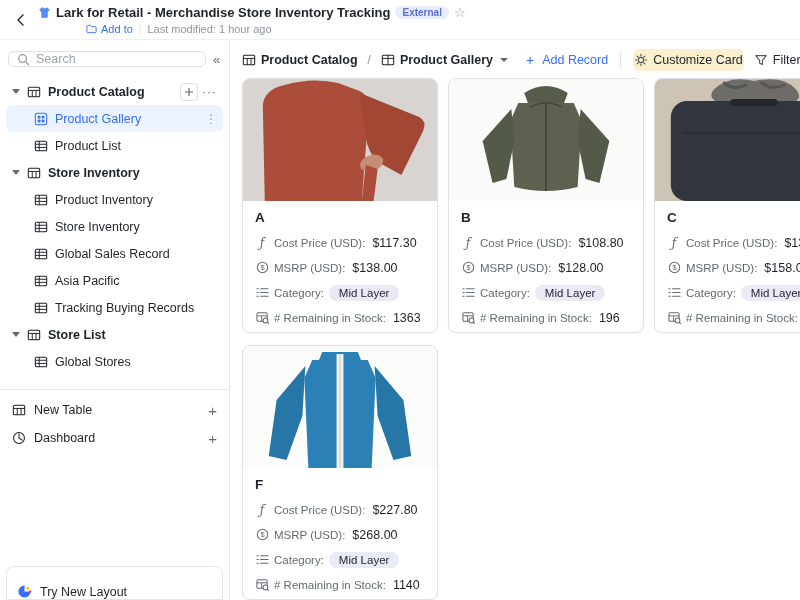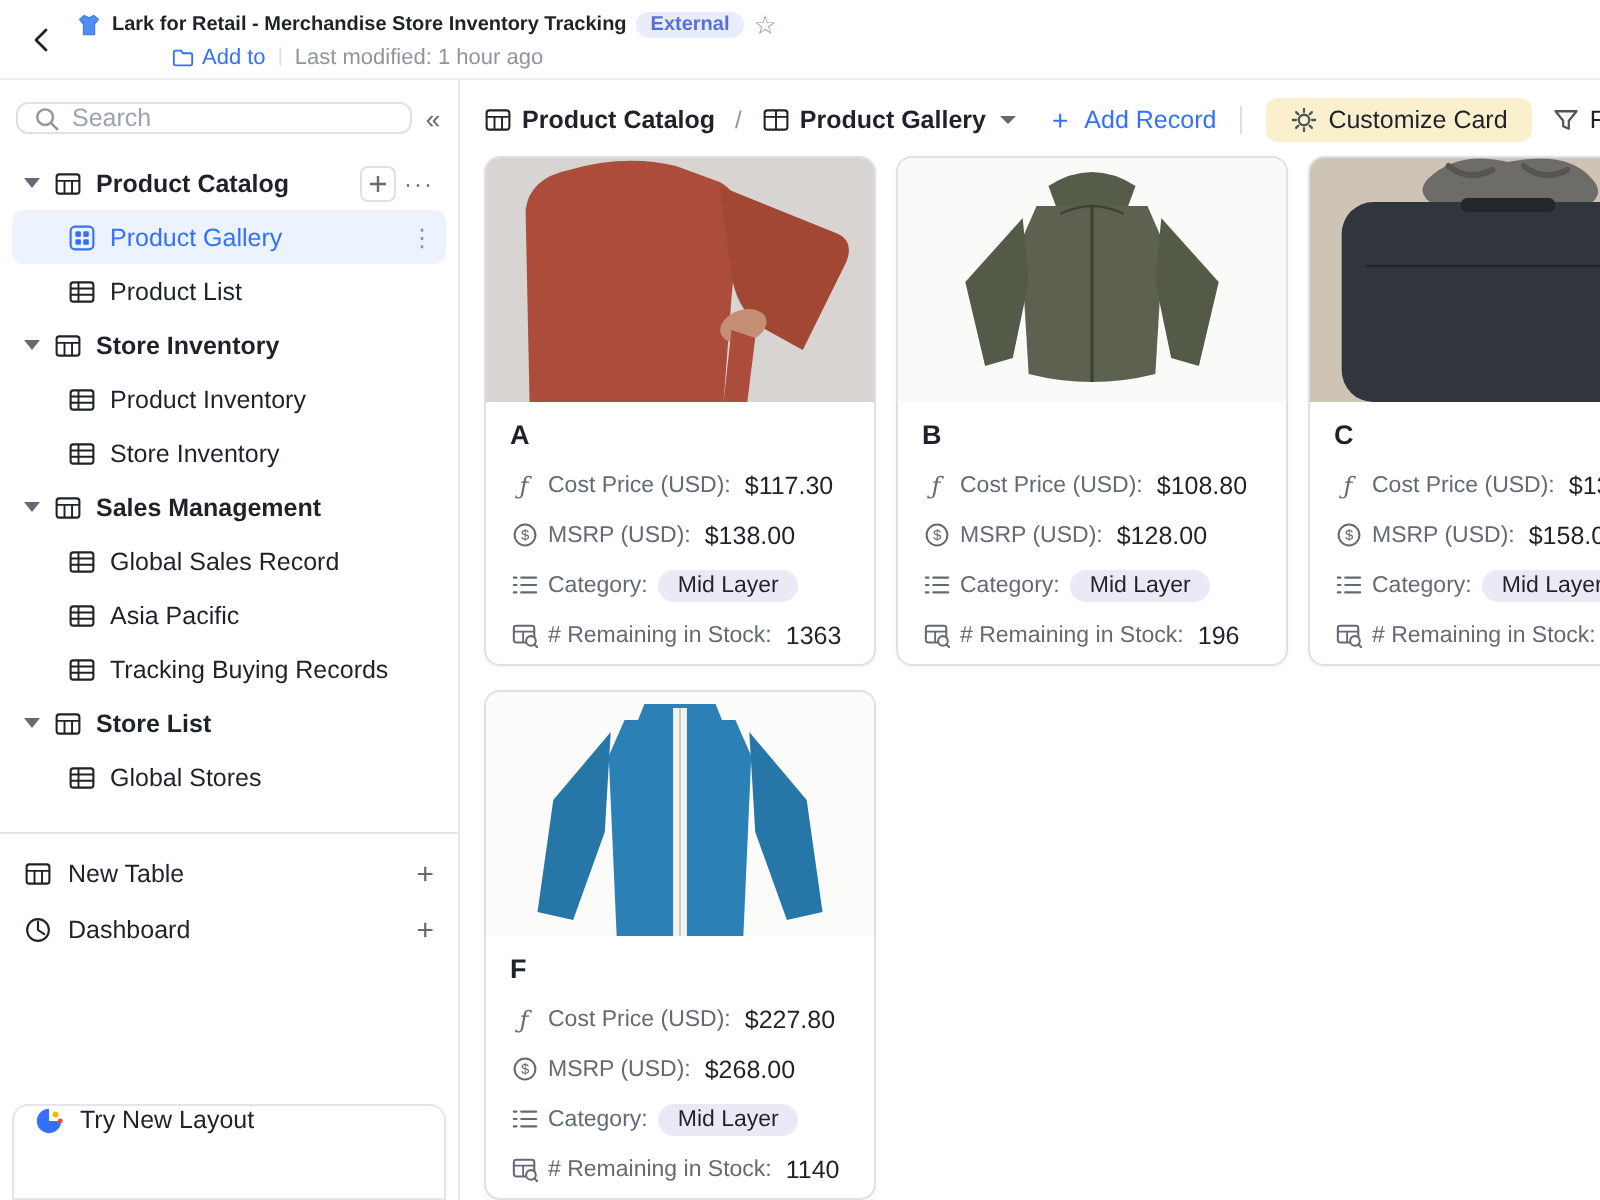--- a/index.html
+++ b/index.html
@@ -6,21 +6,21 @@
   html,body { width:800px; height:600px; overflow:hidden; background:#fff;
     font-family:"Liberation Sans", sans-serif; color:#1f2329; }
 
   
   .header { height:40px; display:flex; align-items:center; padding:0 12px 0 10px;
     border-bottom:1px solid #eff0f2; background:#fff; }
   .back-btn { width:22px; height:22px; display:flex; align-items:center; justify-content:center;
     cursor:pointer; margin-right:6px; color:#1f2329; }
   .header-main { display:flex; flex-direction:column; justify-content:center; }
   .title-row { display:flex; align-items:center; gap:5px; height:18px; }
-  .doc-title { font-size:10px; font-weight:700; color:#1f2329; }
+  .doc-title { font-size:13px; font-weight:700; color:#1f2329; }
   .badge { background:#e9edfb; color:#5a6fd6; font-size:10px; font-weight:600;
     padding:1px 7px; border-radius:8px; }
   .star { color:#8f959e; font-size:13px; line-height:1; }
   .meta-row { display:flex; align-items:center; gap:6px; height:15px; font-size:11px;margin-left:48px; }
   .add-to { color:#3370ff; display:flex; align-items:center; gap:4px; cursor:pointer; }
   .meta-sep { color:#dee0e3; font-size:10px; }
   .modified { color:#8f959e; }
 
   
   .body-row { display:flex; height:560px; }
@@ -49,37 +49,37 @@
   .row-actions { margin-left:auto; display:flex; align-items:center; gap:4px; }
   .plus-box { width:18px; height:18px; border:1px solid #dee0e3; border-radius:4px;
     display:flex; align-items:center; justify-content:center; color:#646a73; }
   .dots-h { color:#646a73; letter-spacing:1px; font-size:12px; }
   .dots-v { margin-left:auto; color:#8f959e; font-size:12px; line-height:1; }
   .side-divider { border-top:1px solid #e5e6eb; margin:14px 0 6px; }
   .foot-row { display:flex; align-items:center; height:28px; padding:0 12px; gap:8px;
     font-size:12.5px; cursor:pointer; }
   .foot-plus { margin-left:auto; color:#646a73; font-size:15px; }
   .side-spacer { flex:1; }
-  .try-pill { margin:0 6px 0; height:48px; border:1px solid #e5e6eb; border-radius:8px 8px 0 0;
-    display:flex; align-items:flex-start; gap:8px; padding:0 10px; font-size:12.5px; cursor:pointer;
+  .try-pill { margin:0 6px 0; height:34px; border:1px solid #e5e6eb; border-radius:8px 8px 0 0;
+    display:flex; align-items:flex-end; gap:8px; padding:0 10px; font-size:12.5px; cursor:pointer;
     background:#fff; }
 
   
   .toolbar { height:28px; display:flex; align-items:center; padding:0 0 0 12px; gap:10px;
     white-space:nowrap; overflow:hidden; flex:none; margin-top:6px; }
   .tb-item { display:flex; align-items:center; gap:5px; font-size:12.5px; color:#1f2329;
     cursor:pointer; flex:none; }
   .tb-crumb { font-weight:600; }
   .crumb-sep { color:#8f959e; font-size:12px; }
   .tb-caret { width:0; height:0; border-left:4px solid transparent; border-right:4px solid transparent;
     border-top:4px solid #646a73; margin-left:2px; }
   .add-record { color:#3370ff; font-size:12.5px; margin-left:8px; }
   .add-record .plus { font-size:14px; margin-right:3px; }
   .tb-divider { width:1px; height:14px; background:#dee0e3; flex:none; margin:0 2px; }
-  .customize { background:#fbf0ce; border-radius:6px; padding:4px 12px; }
+  .customize { background:#fbf0ce; border-radius:6px; padding:4px 1px; }
 
   
   .gallery { padding:4px 12px 0; display:grid; grid-template-columns:repeat(3,196px);
     column-gap:10px; row-gap:12px; overflow:hidden; }
   .card { width:196px; border:1px solid #dee0e3; border-radius:8px; background:#fff;
     box-shadow:0 1px 3px rgba(31,35,41,.04); overflow:hidden; cursor:pointer; }
   .card-img { height:122px; overflow:hidden; }
   .card-img svg { display:block; width:100%; height:100%; }
   .card-body { padding:9px 12px 10px; }
   .card-title { font-size:13.5px; font-weight:600; margin-bottom:5px; }
@@ -190,28 +190,20 @@
         <span class="item-label">Product Inventory</span>
       </div>
       <div class="srow item-row">
         <svg class="icon-svg" width="14" height="14" viewBox="0 0 16 16">
             <rect x="1.5" y="2.5" width="13" height="11" rx="1.5" fill="none" stroke="#1f2329" stroke-width="1.2"></rect>
             <path d="M1.5 6 H14.5 M1.5 9.6 H14.5 M6 2.5 V13.5" stroke="#1f2329" stroke-width="1.1"></path>
           </svg>
         <span class="item-label">Store Inventory</span>
       </div>
 
-      <div class="srow">
-        <span class="caret"></span>
-        <svg class="icon-svg" width="14" height="14" viewBox="0 0 16 16">
-            <rect x="1.5" y="2.5" width="13" height="11" rx="1.5" fill="none" stroke="#1f2329" stroke-width="1.2"></rect>
-            <path d="M1.5 6.2 H14.5 M6 6.2 V13.5 M10.3 6.2 V13.5" stroke="#1f2329" stroke-width="1.1"></path>
-          </svg>
-        <span class="group-label">Sales Management</span>
-      </div>
       <div class="srow item-row">
         <svg class="icon-svg" width="14" height="14" viewBox="0 0 16 16">
             <rect x="1.5" y="2.5" width="13" height="11" rx="1.5" fill="none" stroke="#1f2329" stroke-width="1.2"></rect>
             <path d="M1.5 6 H14.5 M1.5 9.6 H14.5 M6 2.5 V13.5" stroke="#1f2329" stroke-width="1.1"></path>
           </svg>
         <span class="item-label">Global Sales Record</span>
       </div>
       <div class="srow item-row">
         <svg class="icon-svg" width="14" height="14" viewBox="0 0 16 16">
             <rect x="1.5" y="2.5" width="13" height="11" rx="1.5" fill="none" stroke="#1f2329" stroke-width="1.2"></rect>

